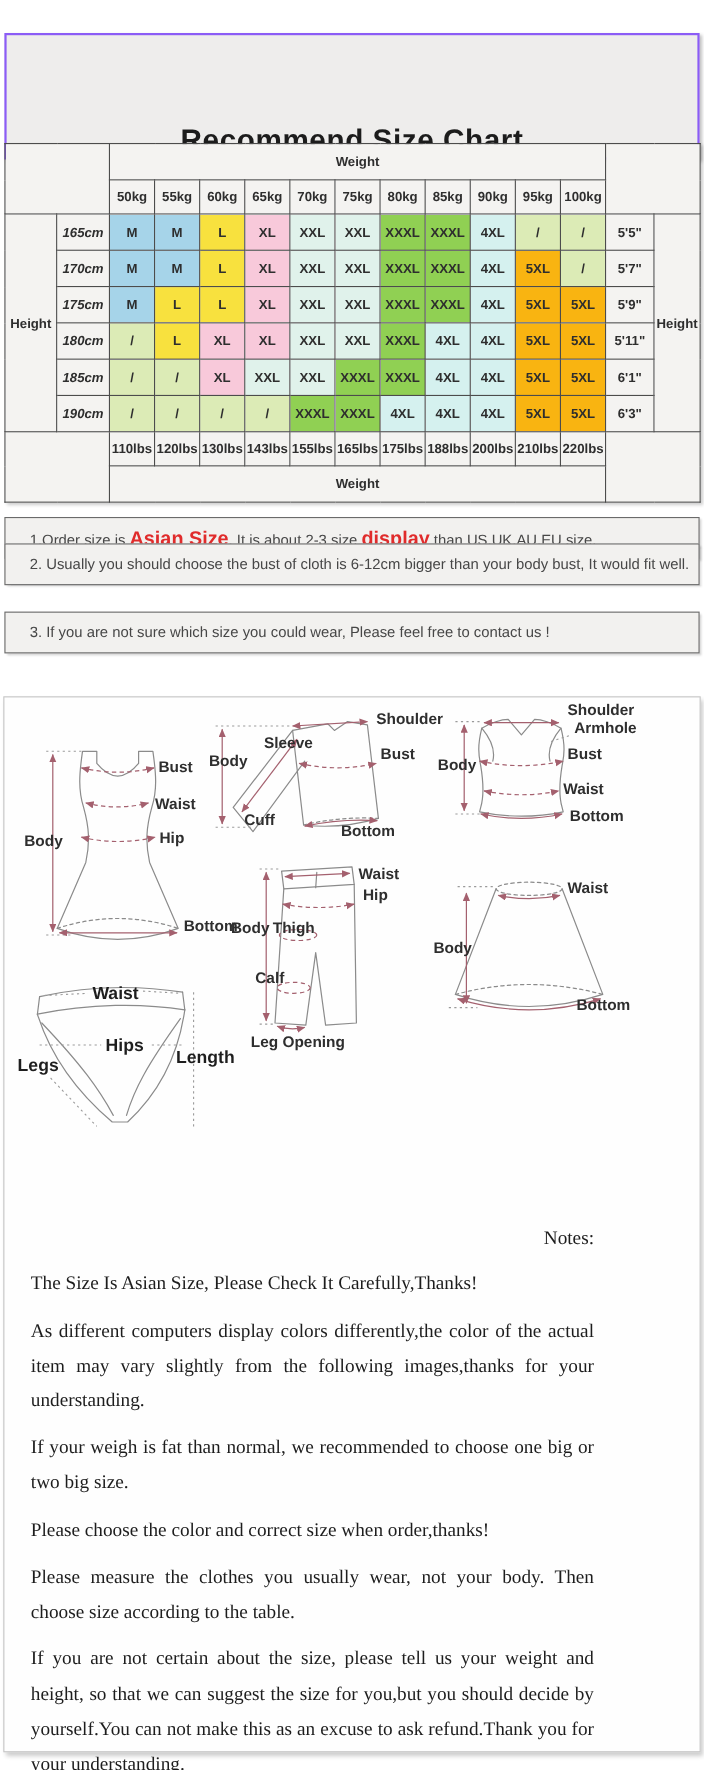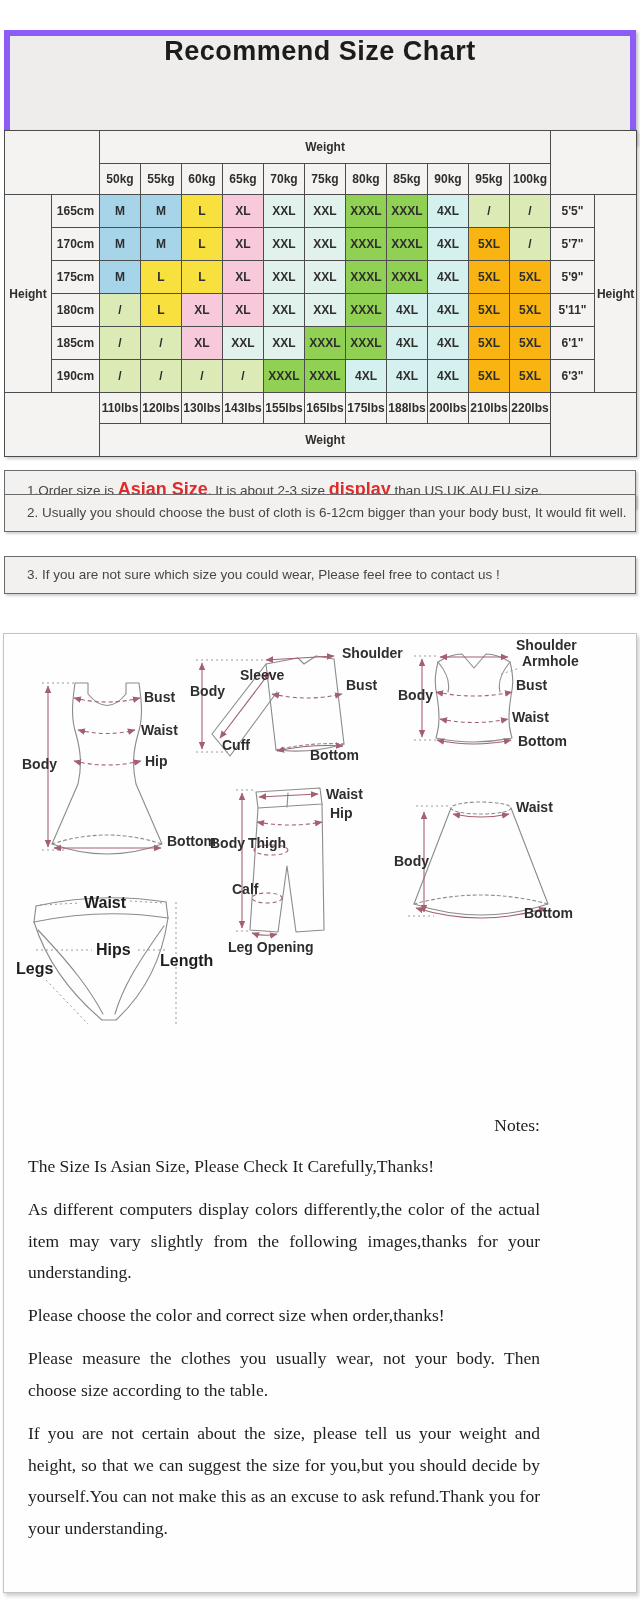--- a/index.html
+++ b/index.html
@@ -6,43 +6,43 @@
   body{
     width:640px;height:1609px;position:relative;background:#ffffff;
     font-family:"Liberation Sans", sans-serif;
     -webkit-font-smoothing:antialiased;
   }
   .abs{position:absolute;}
 
   
   .title-box{
     left:4px;top:30px;width:632px;height:115px;box-sizing:border-box;
-    background:#eeedec;border:6px solid #8b5cf6;
-    display:flex;align-items:flex-start;justify-content:center;
+    background:#eeedec;border:2px solid #8b5cf6;
+    display:flex;align-items:flex-end;justify-content:center;
     box-shadow:2px 2px 3px rgba(0,0,0,.25);
   }
   .title-box h1{
     margin:0;font-size:27px;font-weight:bold;color:#1c1c1c;letter-spacing:.5px;
   }
 
   
   table.size{
     left:4px;top:130px;width:632px;position:absolute;
     border-collapse:collapse;table-layout:fixed;
     box-shadow:2px 2px 3px rgba(0,0,0,.2);
   }
   table.size td{
     border:1px solid #4c4c4c;text-align:center;vertical-align:middle;
     background:#f4f3f1;color:#2e2e2e;font-weight:bold;font-size:12px;
     padding:0;overflow:hidden;white-space:nowrap;
   }
   td.whead{font-size:13.5px;height:32px;}
   td.kgcell,td.lbscell{height:30px;font-size:11.5px;}
   td.sizecell{height:32px;font-size:12.5px;color:#33393b;}
-  td.hval{font-size:12px;}
+  td.hval{font-size:12px;font-style:italic;}
   td.fval{font-size:12px;}
   td.hlabel{font-size:13.5px;margin-left:48px;}
   td.corner{background:#f4f3f1;}
 
   
   .onote{
     left:4px;width:632px;height:38px;box-sizing:border-box;
     background:#f2f1ef;border:1px solid #6a6a6a;
     line-height:36px;padding-left:22px;
     font-size:13.5px;color:#474747;white-space:nowrap;
@@ -384,17 +384,18 @@
 
       <line class="guide" x1="172" y1="268" x2="172" y2="390"></line>
       <text class="diag-label big" x="156" y="332">Length</text>
     </g>
   </svg>
 
   <div class="notes">
     <p class="head">Notes:</p>
     <p>The Size Is Asian Size, Please Check It Carefully,Thanks!</p>
     <p>As different computers display colors differently,the color of the actual item may vary slightly from the following images,thanks for your understanding.</p>
+    <p>If your weigh is fat than normal, we recommended to choose one big or two big size.</p>
     <p>Please choose the color and correct size when order,thanks!</p>
     <p>Please measure the clothes you usually wear, not your body. Then choose size according to the table.</p>
     <p>If you are not certain about the size, please tell us your weight and height, so that we can suggest the size for you,but you should decide by yourself.You can not make this as an excuse to ask refund.Thank you for your understanding.</p>
   </div>
 </div>
 
 </body></html>

